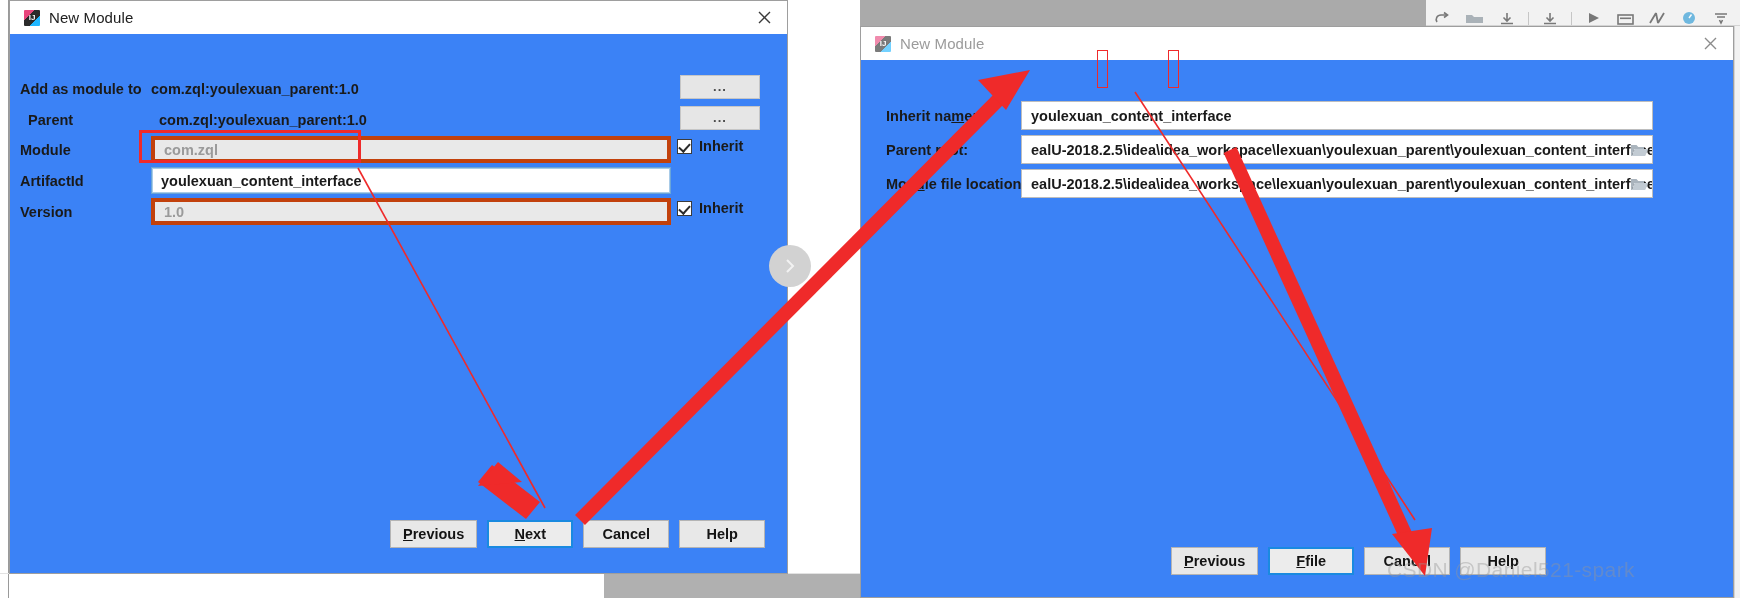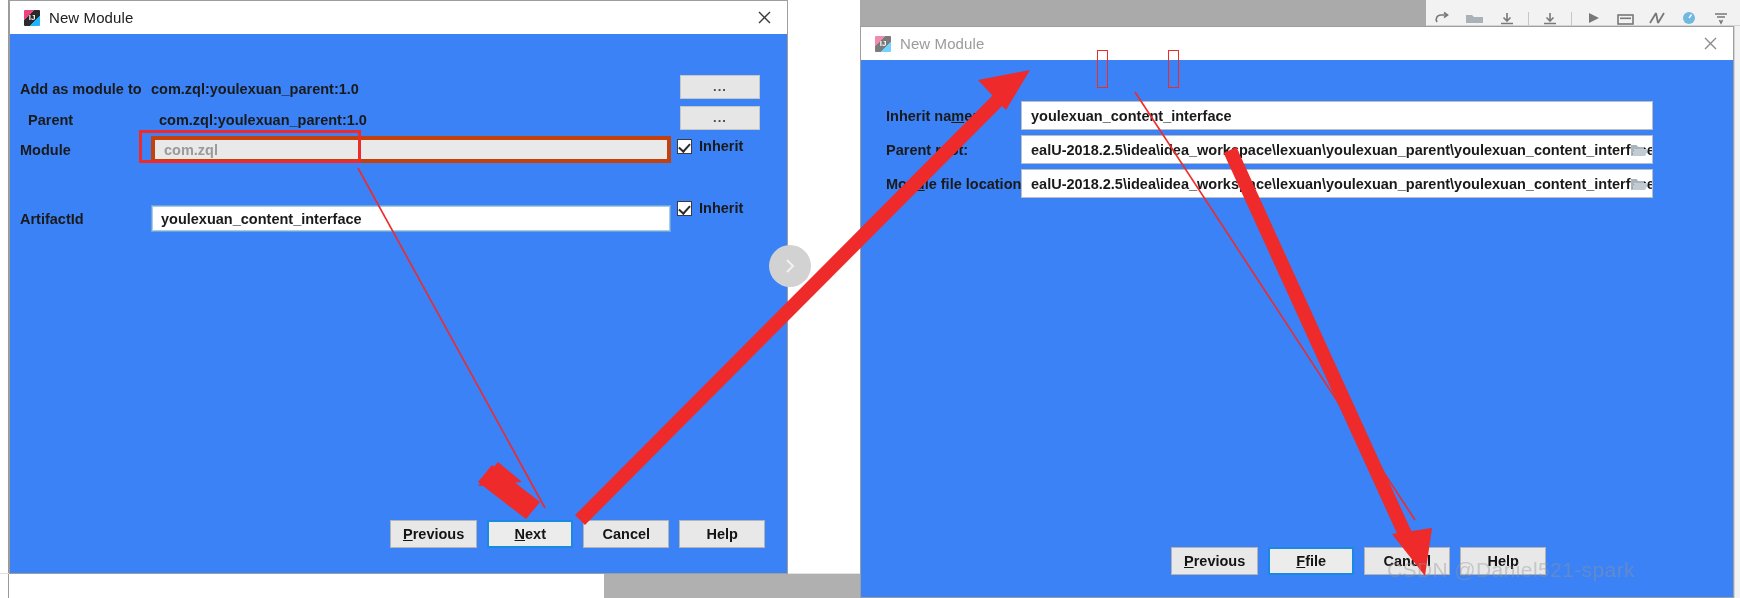--- a/index.html
+++ b/index.html
@@ -381,25 +381,29 @@
     <div class="form-row" style="left:18px; top:72px;">
       <span class="form-label" style="width:131px;">Parent</span>
       <span class="form-static">com.zql:youlexuan_parent:1.0</span>
     </div>
 
     <div class="form-row" style="left:10px; top:102px;">
       <span class="form-label" style="width:131px;">Module</span>
       <span class="tfield disabled" style="width:520px;">com.zql</span>
     </div>
 
-    <div class="form-row" style="left:10px; top:133px;margin-top:38px;">
+    <div class="form-row" style="left:10px; top:133px;">
       <span class="form-label" style="width:131px;">ArtifactId</span>
       <span class="tfield focused" style="width:520px;">youlexuan_content_interface</span>
     </div>
 
+    <div class="form-row" style="left:10px; top:164px;">
+      <span class="form-label" style="width:131px;">Version</span>
+      <span class="tfield disabled" style="width:520px;">1.0</span>
+    </div>
 
     <div class="dots-btn" style="left:670px; top:41px;">...</div>
     <div class="dots-btn" style="left:670px; top:72px;">...</div>
 
     <div class="cbox-row" style="left:667px; top:104px;">
       <span class="cbox checked"></span>
       <span class="cbox-label">Inherit</span>
     </div>
     <div class="cbox-row" style="left:667px; top:166px;">
       <span class="cbox checked"></span>

